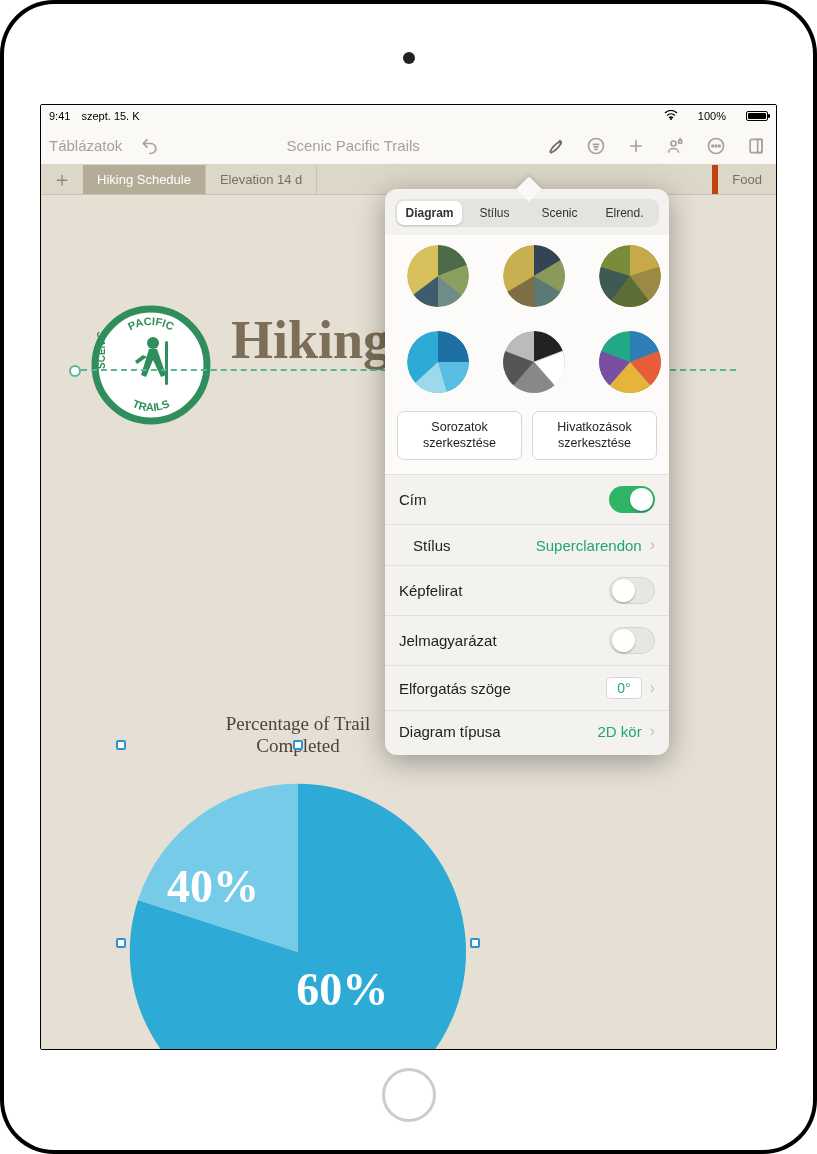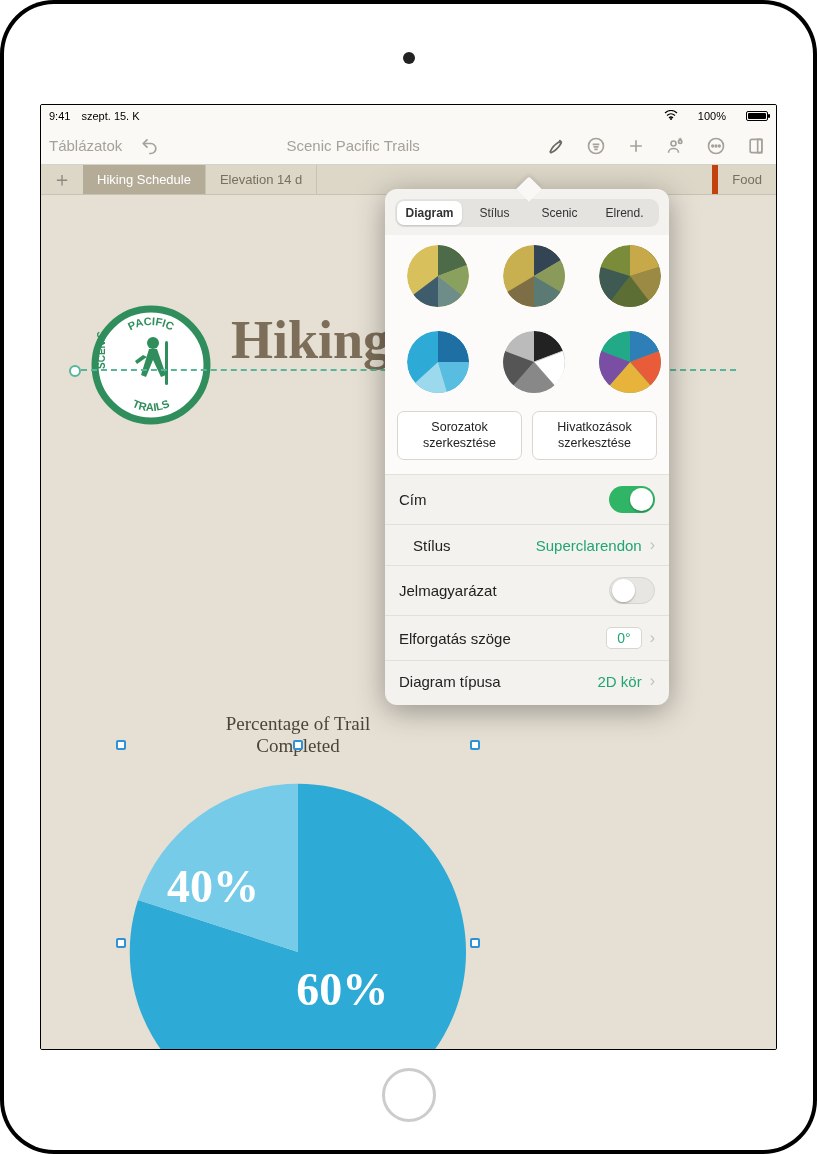--- a/index.html
+++ b/index.html
@@ -380,20 +380,26 @@
               </div>
           </div>
           <div class="row sub">
             <span>Stílus</span>
             <div class="right-grp">
               <span class="value">Superclarendon</span>
               <span class="chev">›</span>
             </div>
           </div>
           <div class="row">
+            <span>Képfelirat</span>
+            <div class="toggle off">
+                <div class="knob"></div>
+              </div>
+          </div>
+          <div class="row">
             <span>Jelmagyarázat</span>
             <div class="toggle off">
                 <div class="knob"></div>
               </div>
           </div>
           <div class="row">
             <span>Elforgatás szöge</span>
             <div class="right-grp">
               <span class="value box">0°</span>
               <span class="chev">›</span>

